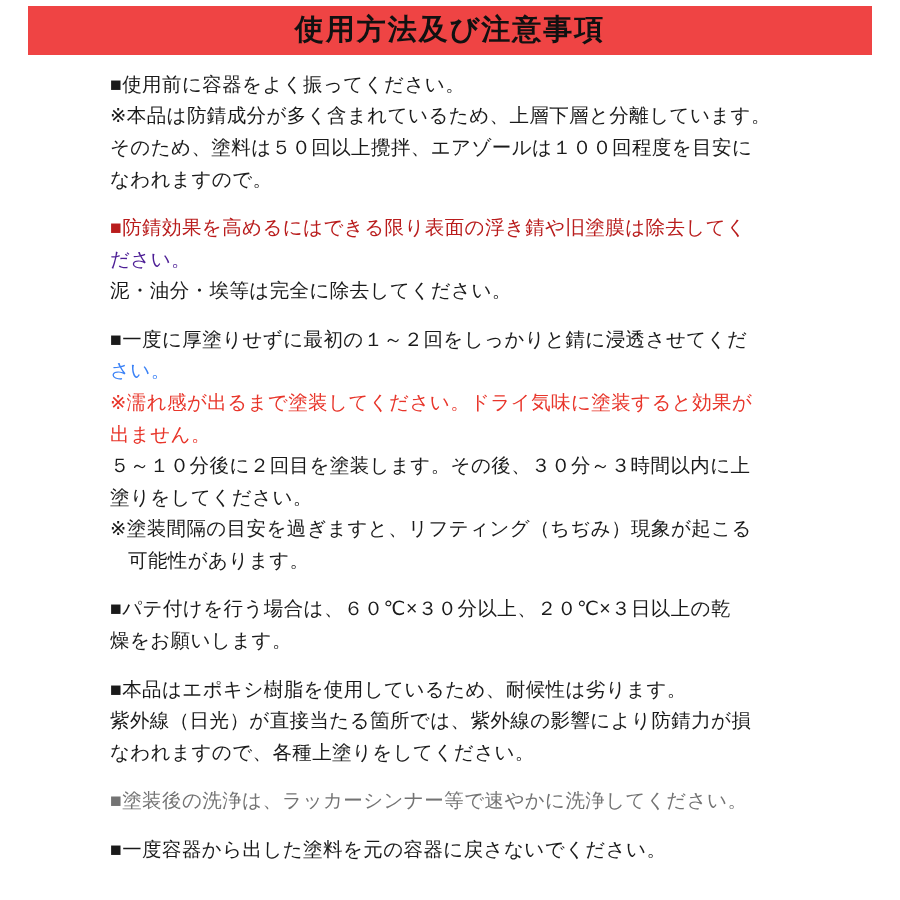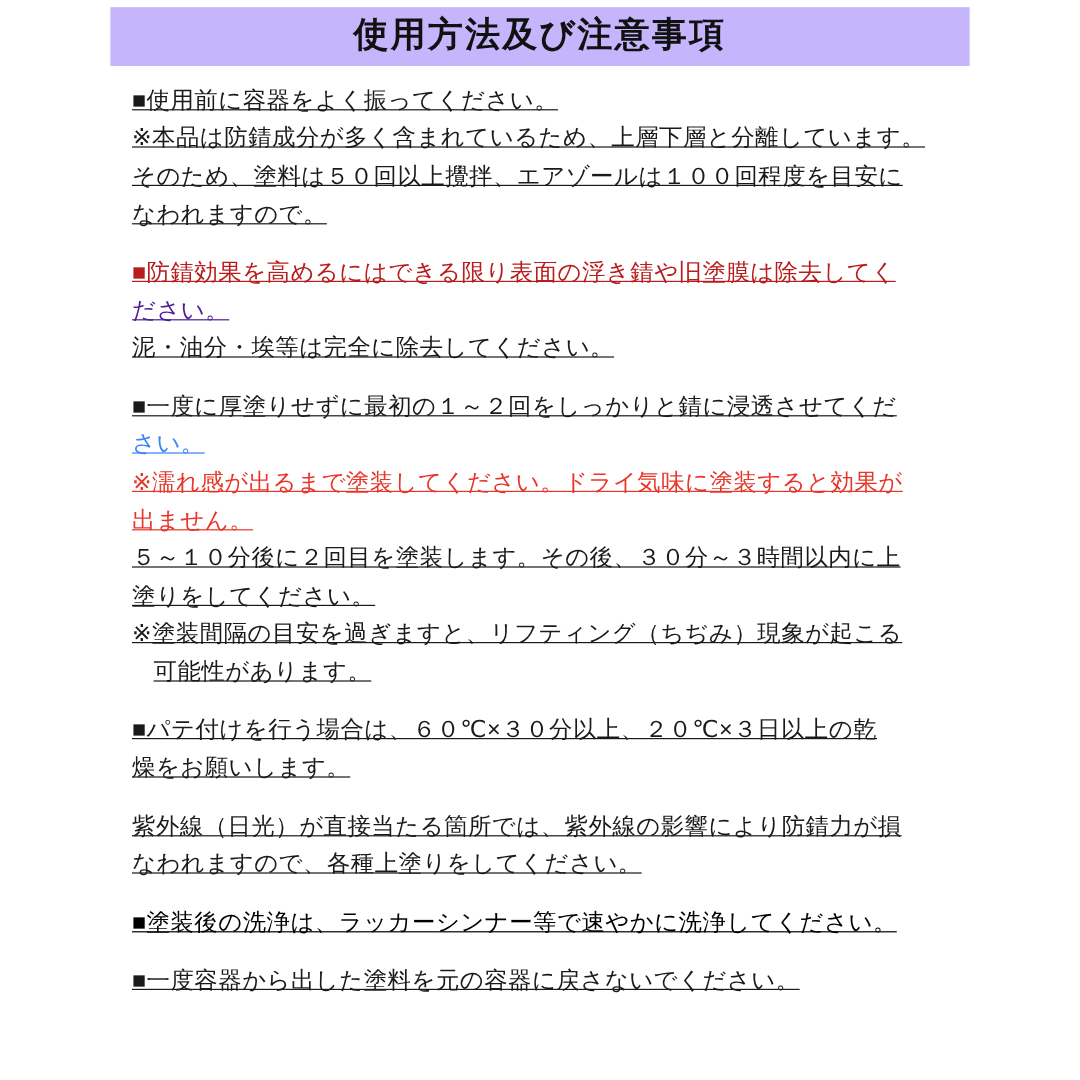--- a/index.html
+++ b/index.html
@@ -15,22 +15,22 @@
     overflow: hidden;
   }
   .page {
     position: relative;
     width: 900px;
     height: 900px;
     box-sizing: border-box;
   }
   .title-bar {
     margin: 0 auto;
-    width: 716px;
-    background: #c4b5fd;
+    width: 844px;
+    background: #ef4444;
     text-align: center;
     padding: 6px 0 8px 0;
     margin-top: 6px;
   }
   .title-text {
     font-size: 29px;
     font-weight: bold;
     letter-spacing: 2px;
     color: #111111;
     line-height: 1.2;
@@ -40,21 +40,20 @@
   }
   .block {
     margin-bottom: 17px;
   }
   .line {
     font-size: 19.5px;
     line-height: 1.62;
     letter-spacing: 0.4px;
     color: #1a1a1a;
     white-space: pre-wrap;
-    text-decoration: underline;
   }
   .line.indent {
     text-indent: 18px;
   }
   .nomargin { margin-bottom: 0; }
 </style>
 </head>
 <body>
 
 <div class="page">
@@ -83,24 +82,25 @@
         <div class="line" style="color: rgb(26, 26, 26);">５～１０分後に２回目を塗装します。その後、３０分～３時間以内に上</div>
         <div class="line" style="color: rgb(26, 26, 26);">塗りをしてください。</div>
         <div class="line" style="color: rgb(26, 26, 26);">※塗装間隔の目安を過ぎますと、リフティング（ちぢみ）現象が起こる</div>
         <div class="line indent" style="color: rgb(26, 26, 26);">可能性があります。</div>
       </div>
       <div class="block">
         <div class="line" style="color: rgb(26, 26, 26);">■パテ付けを行う場合は、６０℃×３０分以上、２０℃×３日以上の乾</div>
         <div class="line" style="color: rgb(26, 26, 26);">燥をお願いします。</div>
       </div>
       <div class="block">
+        <div class="line" style="color: rgb(26, 26, 26);">■本品はエポキシ樹脂を使用しているため、耐候性は劣ります。</div>
         <div class="line" style="color: rgb(26, 26, 26);">紫外線（日光）が直接当たる箇所では、紫外線の影響により防錆力が損</div>
         <div class="line" style="color: rgb(26, 26, 26);">なわれますので、各種上塗りをしてください。</div>
       </div>
       <div class="block">
-        <div class="line" style="color: #000000;">■塗装後の洗浄は、ラッカーシンナー等で速やかに洗浄してください。</div>
+        <div class="line" style="color: #737373;">■塗装後の洗浄は、ラッカーシンナー等で速やかに洗浄してください。</div>
       </div>
       <div class="block nomargin">
         <div class="line" style="color: rgb(26, 26, 26);">■一度容器から出した塗料を元の容器に戻さないでください。</div>
       </div>
     </div>
 
 </div>
 
 </body></html>

